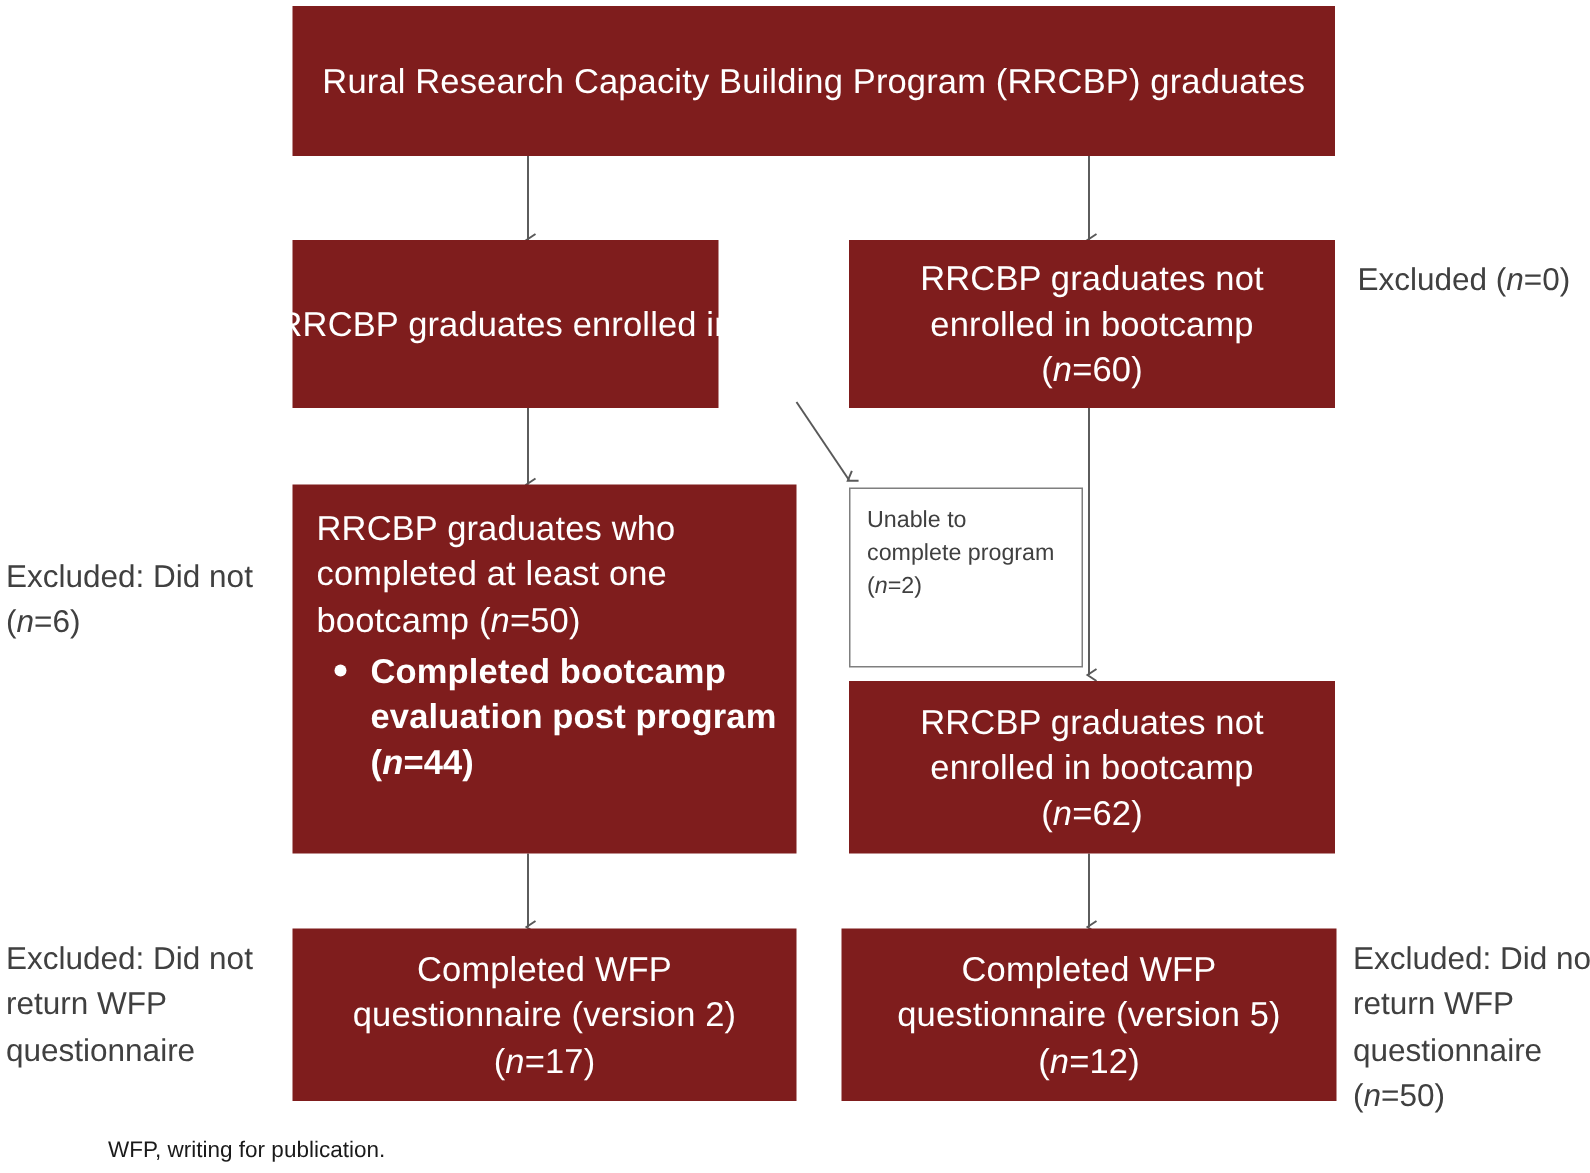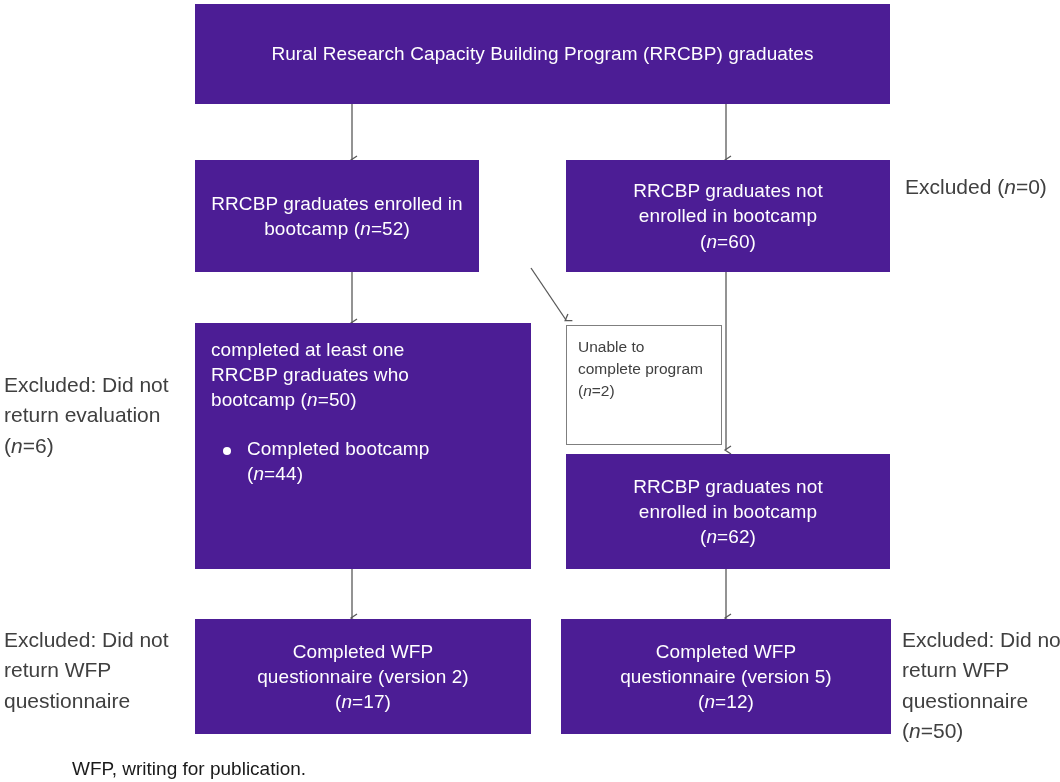--- a/index.html
+++ b/index.html
@@ -13,24 +13,24 @@
   }
   #canvas {
     position: relative;
     width: 1060px;
     height: 782px;
     overflow: hidden;
     background: #ffffff;
   }
   .box {
     position: absolute;
-    background: #4c1d95;
+    background: #7f1d1d;
     color: #ffffff;
     box-sizing: border-box;
-    font-size: 19px;
+    font-size: 23px;
     line-height: 1.32;
     letter-spacing: 0.1px;
   }
   .box.center {
     display: flex;
     flex-direction: column;
     align-items: center;
     justify-content: center;
     text-align: center;
   }
@@ -60,27 +60,28 @@
     line-height: 1.45;
     text-align: left;
   }
   .side-note .ln {
     display: block;
     white-space: pre;
   }
   .footnote {
     position: absolute;
     color: #1a1a1a;
-    font-size: 19px;
+    font-size: 15px;
     white-space: pre;
   }
   .bullet-row {
     display: flex;
     align-items: flex-start;
-    margin-top: 24px;
+    margin-top: 4px;
+    font-weight: bold;
   }
   .bullet-dot {
     flex: 0 0 auto;
     width: 8px;
     height: 8px;
     border-radius: 50%;
     background: #ffffff;
     margin: 11px 16px 0 12px;
   }
   .bullet-text {
@@ -126,37 +127,37 @@
       <line x1="726" y1="569" x2="726" y2="618" marker-end="url(#ah)"></line>
     </g>
   </svg>
 
   <div class="box center" style="left:195px; top:4px; width:695px; height:100px;">
     <span class="ln">Rural Research Capacity Building Program (RRCBP) graduates</span>
   </div>
 
   <div class="box center" style="left:195px; top:160px; width:284px; height:112px;">
     <span class="ln">RRCBP graduates enrolled in</span>
-    <span class="ln">bootcamp (<span class="it">n</span>=52)</span>
   </div>
 
   <div class="box center" style="left:566px; top:160px; width:324px; height:112px;">
     <span class="ln">RRCBP graduates not</span>
     <span class="ln">enrolled in bootcamp</span>
     <span class="ln">(<span class="it">n</span>=60)</span>
   </div>
 
   <div class="box left" style="left:195px; top:323px; width:336px; height:246px;">
+    <span class="ln">RRCBP graduates who</span>
     <span class="ln">completed at least one</span>
-    <span class="ln">RRCBP graduates who</span>
     <span class="ln">bootcamp (<span class="it">n</span>=50)</span>
     <div class="bullet-row">
       <span class="bullet-dot"></span>
       <span class="bullet-text">
         <span class="ln">Completed bootcamp</span>
+        <span class="ln">evaluation post program</span>
         <span class="ln">(<span class="it">n</span>=44)</span>
       </span>
     </div>
   </div>
 
   <div class="white-box" style="left:566px; top:325px; width:156px; height:120px;">
     <span class="ln">Unable to</span>
     <span class="ln">complete</span>
     <span class="ln">program (<span class="it">n</span>=2)</span>
   </div>
@@ -178,21 +179,20 @@
     <span class="ln">questionnaire (version 5)</span>
     <span class="ln">(<span class="it">n</span>=12)</span>
   </div>
 
   <div class="side-note" style="left:905px; top:172px; width:150px;">
     <span class="ln">Excluded (<span class="it">n</span>=0)</span>
   </div>
 
   <div class="side-note" style="left:4px; top:370px; width:178px;">
     <span class="ln">Excluded: Did not</span>
-    <span class="ln">return evaluation</span>
     <span class="ln">(<span class="it">n</span>=6)</span>
   </div>
 
   <div class="side-note" style="left:4px; top:625px; width:178px;">
     <span class="ln">Excluded: Did not</span>
     <span class="ln">return WFP</span>
     <span class="ln">questionnaire</span>
   </div>
 
   <div class="side-note" style="left:902px; top:625px; width:180px;">

